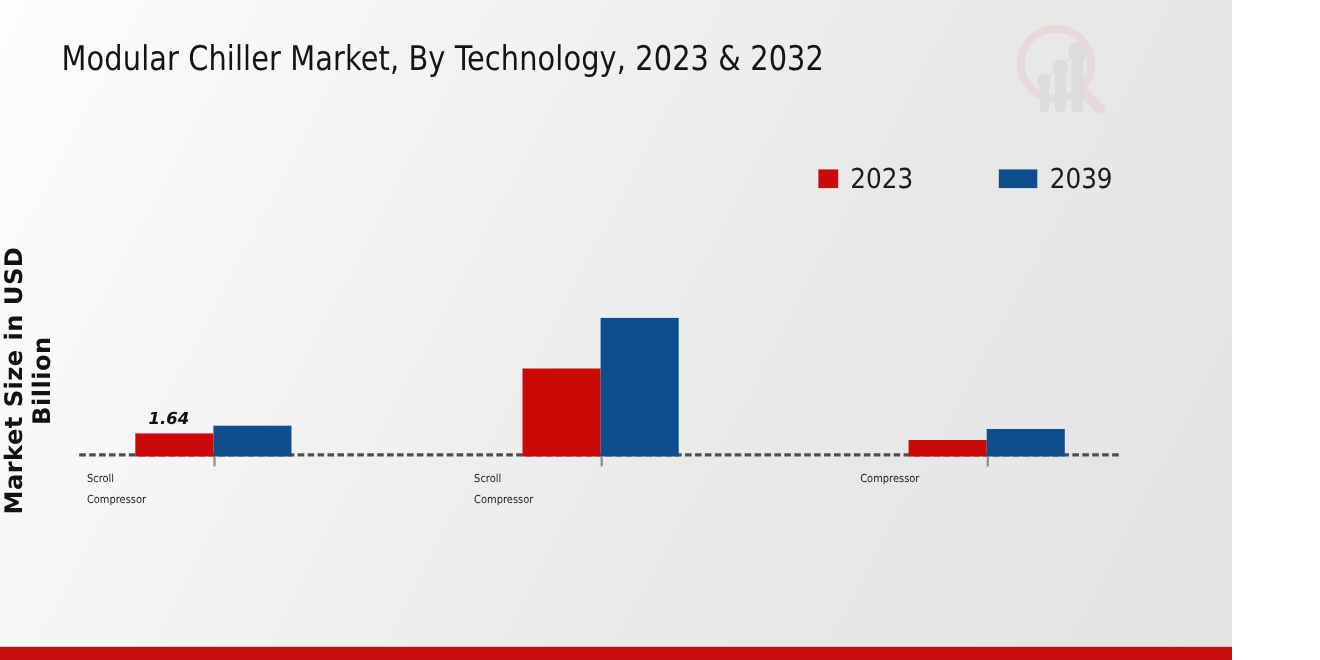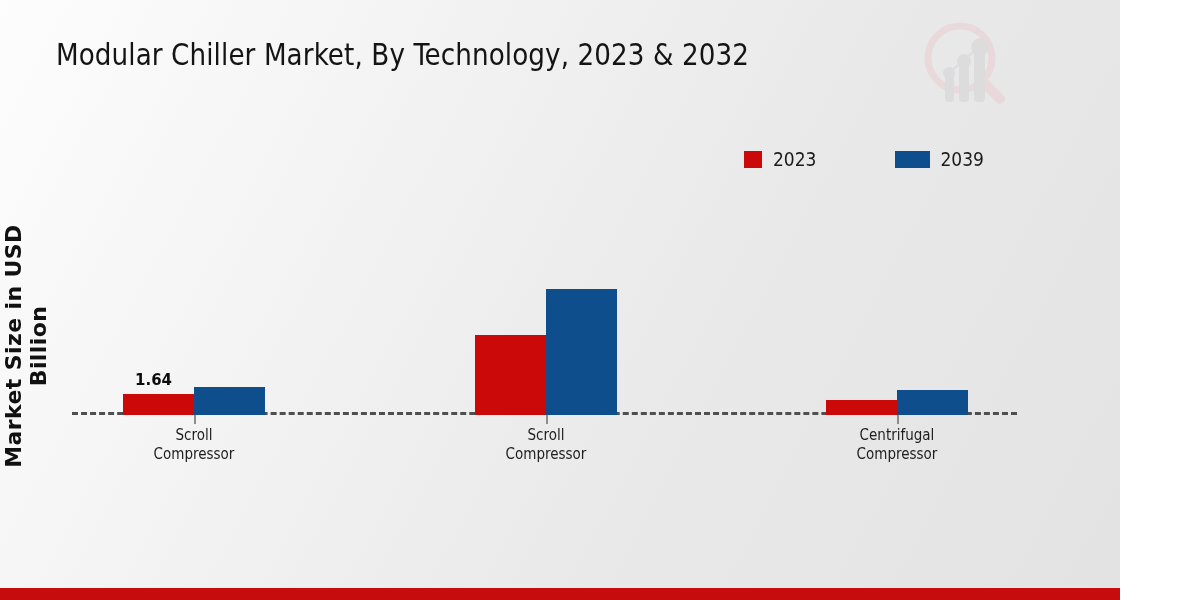--- a/index.html
+++ b/index.html
@@ -55,21 +55,21 @@
     display: flex;
     align-items: center;
     gap: 11px;
   }
   .legend-swatch {
     width: 35px;
     height: 17px;
     display: block;
   }
   .legend-label {
-    font-size: 19px;
+    font-size: 25px;
     color: #1b1b1b;
     font-family: "DejaVu Sans Condensed", "Liberation Sans Narrow", "Liberation Sans", sans-serif;
   }
   
   #y-axis-title {
     position: absolute;
     left: -139px;
     top: 321px;
     width: 330px;
     text-align: center;
@@ -102,34 +102,34 @@
   }
   .bar-2023 { background: #cc0909; }
   .bar-2032 { background: #0e4e8d; }
   .bar-label {
     position: absolute;
     font-size: 15px;
     font-weight: 700;
     color: #0c0c0c;
     white-space: nowrap;
     font-family: "DejaVu Sans", sans-serif;
+    font-style: italic;
   }
   .axis-tick {
     position: absolute;
     top: 245px;
     width: 2px;
     height: 9px;
     background: #8d8d8d;
   }
   .category-label {
     position: absolute;
     top: 256px;
     width: 230px;
-    text-align: center;
-    font-size: 15px;
+    font-size: 10px;
     line-height: 19px;
     color: #1d1d1d;
     font-family: "DejaVu Sans Condensed", "Liberation Sans Narrow", "Liberation Sans", sans-serif;
   }
   
   #footer-bar {
     position: absolute;
     left: 0;
     bottom: 0;
     width: 1200px;
@@ -191,20 +191,19 @@
     <div id="categories-container">
         <div class="category-label" style="left: 7px;">
           <div>Scroll</div>
           <div>Compressor</div>
         </div>
         <div class="category-label" style="left: 359px;">
           <div>Scroll</div>
           <div>Compressor</div>
         </div>
         <div class="category-label" style="left: 710px;">
-          <div>Centrifugal</div>
           <div>Compressor</div>
         </div>
       </div>
   </div>
 
   <div id="footer-bar"></div>
 </div>
 
 </body></html>

